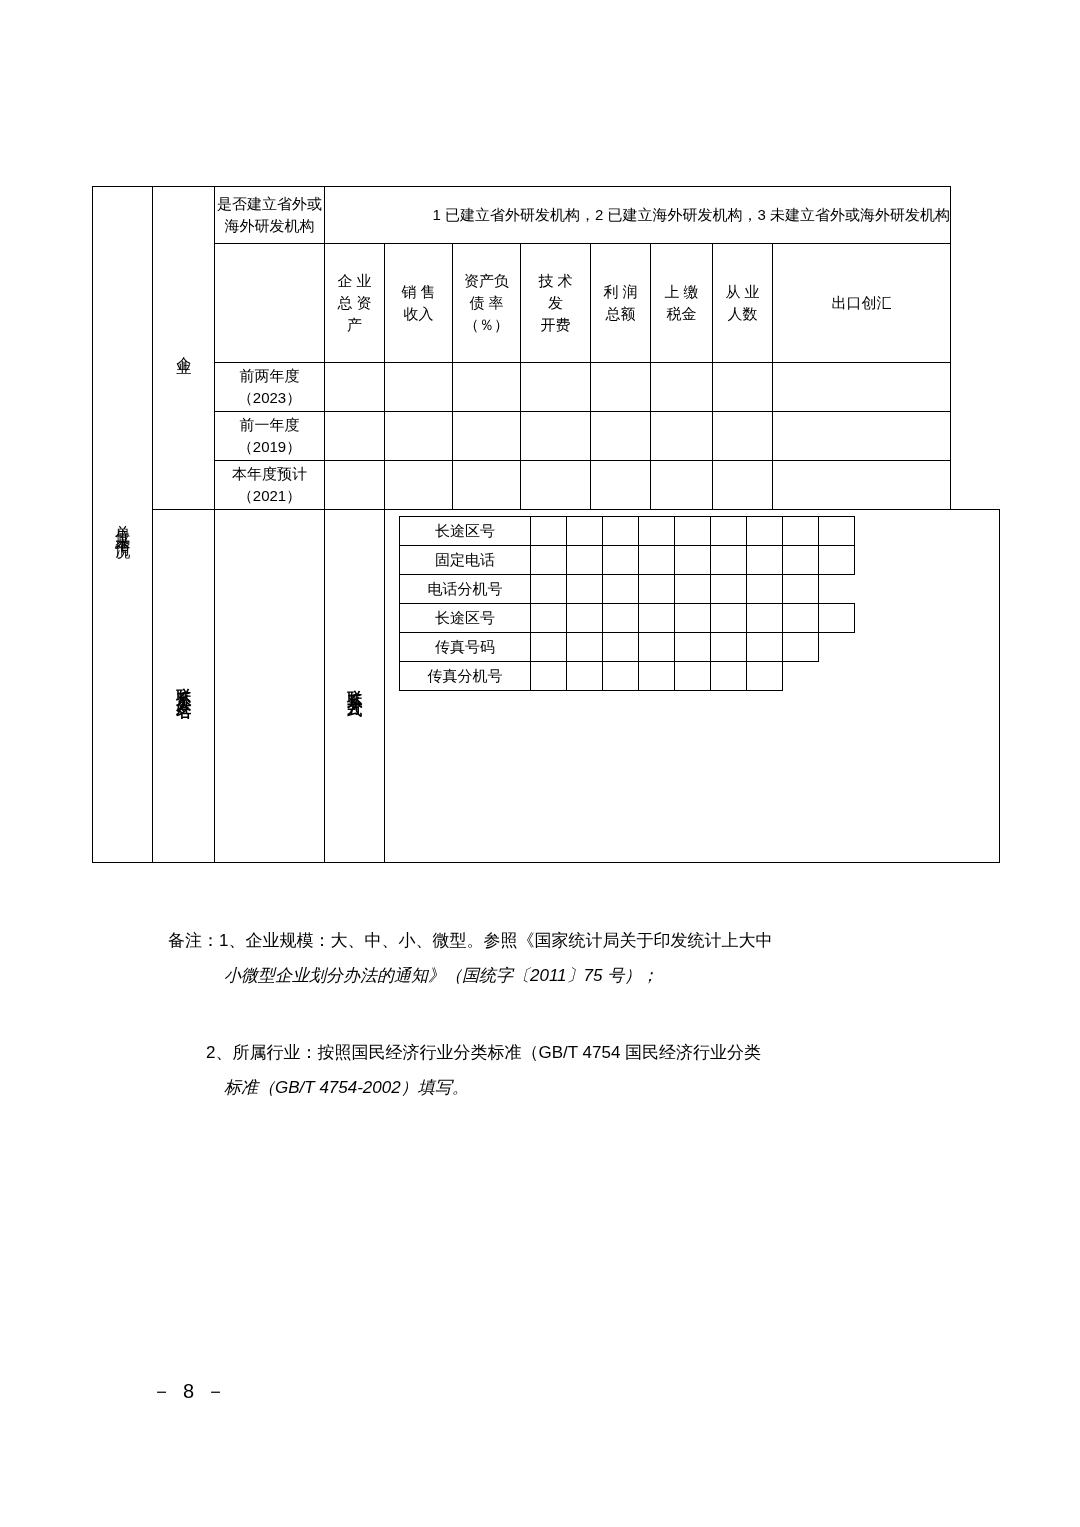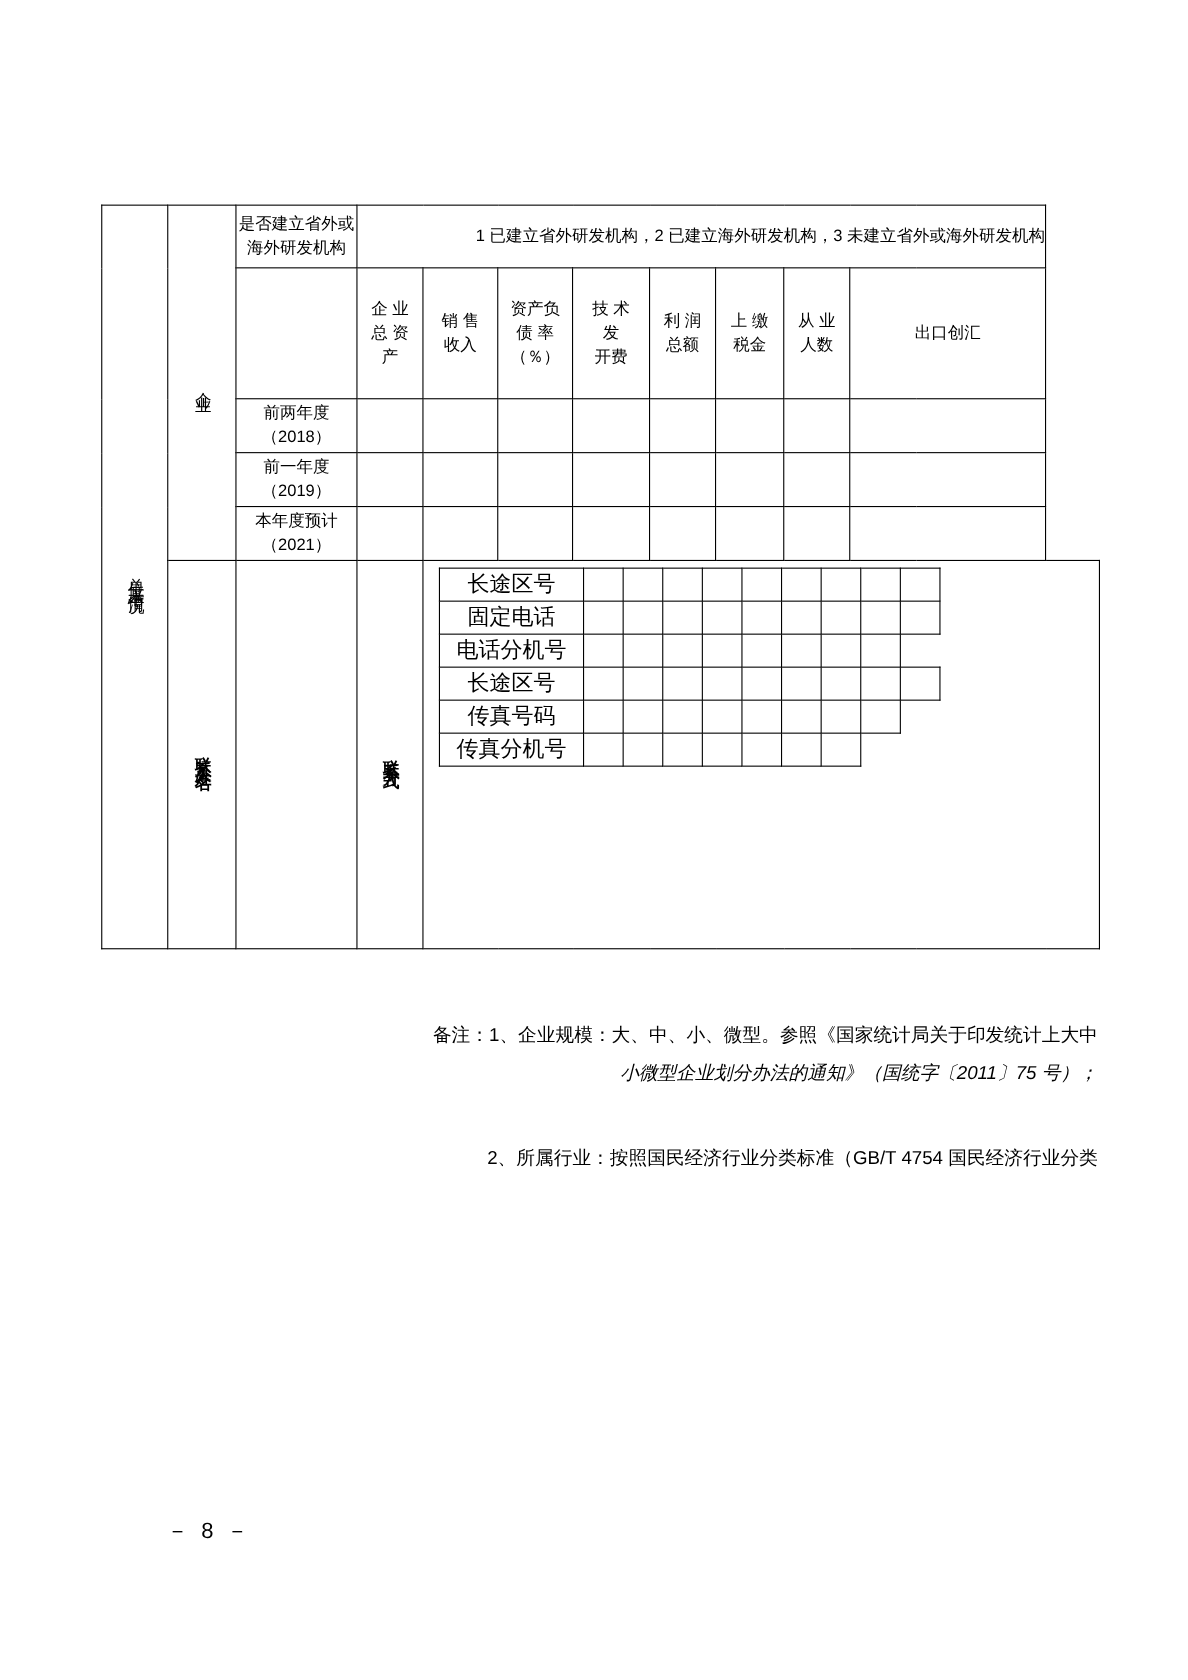--- a/index.html
+++ b/index.html
@@ -82,41 +82,41 @@
     height: 352px;
   }
   table.contact {
     border-collapse: collapse;
     margin: 6px 0 0 14px;
     table-layout: fixed;
   }
   table.contact td {
     border: 1px solid #000;
     height: 28px;
-    font-size: 20px;
+    font-size: 15px;
     padding: 0;
   }
   table.contact td.lab {
     width: 130px;
     text-align: center;
     white-space: nowrap;
   }
   table.contact td.box { width: 35px; }
   table.contact td.none { border: 0; }
 
   
   .notes {
     position: absolute;
     left: 168px;
     top: 924px;
     width: 830px;
     font-size: 17px;
     line-height: 2.05;
   }
-  .notes .ln { white-space: nowrap; text-align: right; }
+  .notes .ln { white-space: nowrap; }
   .notes .ind1 { padding-left: 56px; font-style: italic; }
   .notes .ind2 { padding-left: 38px; margin-top: 42px; }
 
   .pagenum {
     position: absolute;
     left: 0; right: 0;
     top: 1378px;
     text-align: center;
     font-size: 20px;
     letter-spacing: 3px;
@@ -203,21 +203,21 @@
           <span class="l2">人数</span>
         </td>
 
         <td colspan="2" class="colhead">
           <span class="l1">出口创汇</span>
         </td>
       </tr>
 
       <tr>
         <td class="cell-c" style="height:48px">
-          <span>前两年度（2018）</span>
+          <span>前两年度（2023）</span>
         </td>
         <td></td>
         <td></td>
         <td></td>
         <td></td>
         <td></td>
         <td></td>
         <td></td>
         <td colspan="2"></td>
       </tr>
@@ -338,19 +338,20 @@
         </td>
       </tr>
     </tbody>
       </table>
   </div>
 
   <div class="notes">
     <div class="ln">备注：1、企业规模：大、中、小、微型。参照《国家统计局关于印发统计上大中</div>
     <div class="ln ind1">小微型企业划分办法的通知》（国统字〔2011〕75 号）；</div>
     <div class="ln ind2">2、所属行业：按照国民经济行业分类标准（GB/T 4754 国民经济行业分类</div>
+    <div class="ln ind1">标准（GB/T 4754-2002）填写。</div>
   </div>
 
   <div class="pagenum">
     <span>－ 8 －</span>
   </div>
 
 </div>
 
 </body></html>

